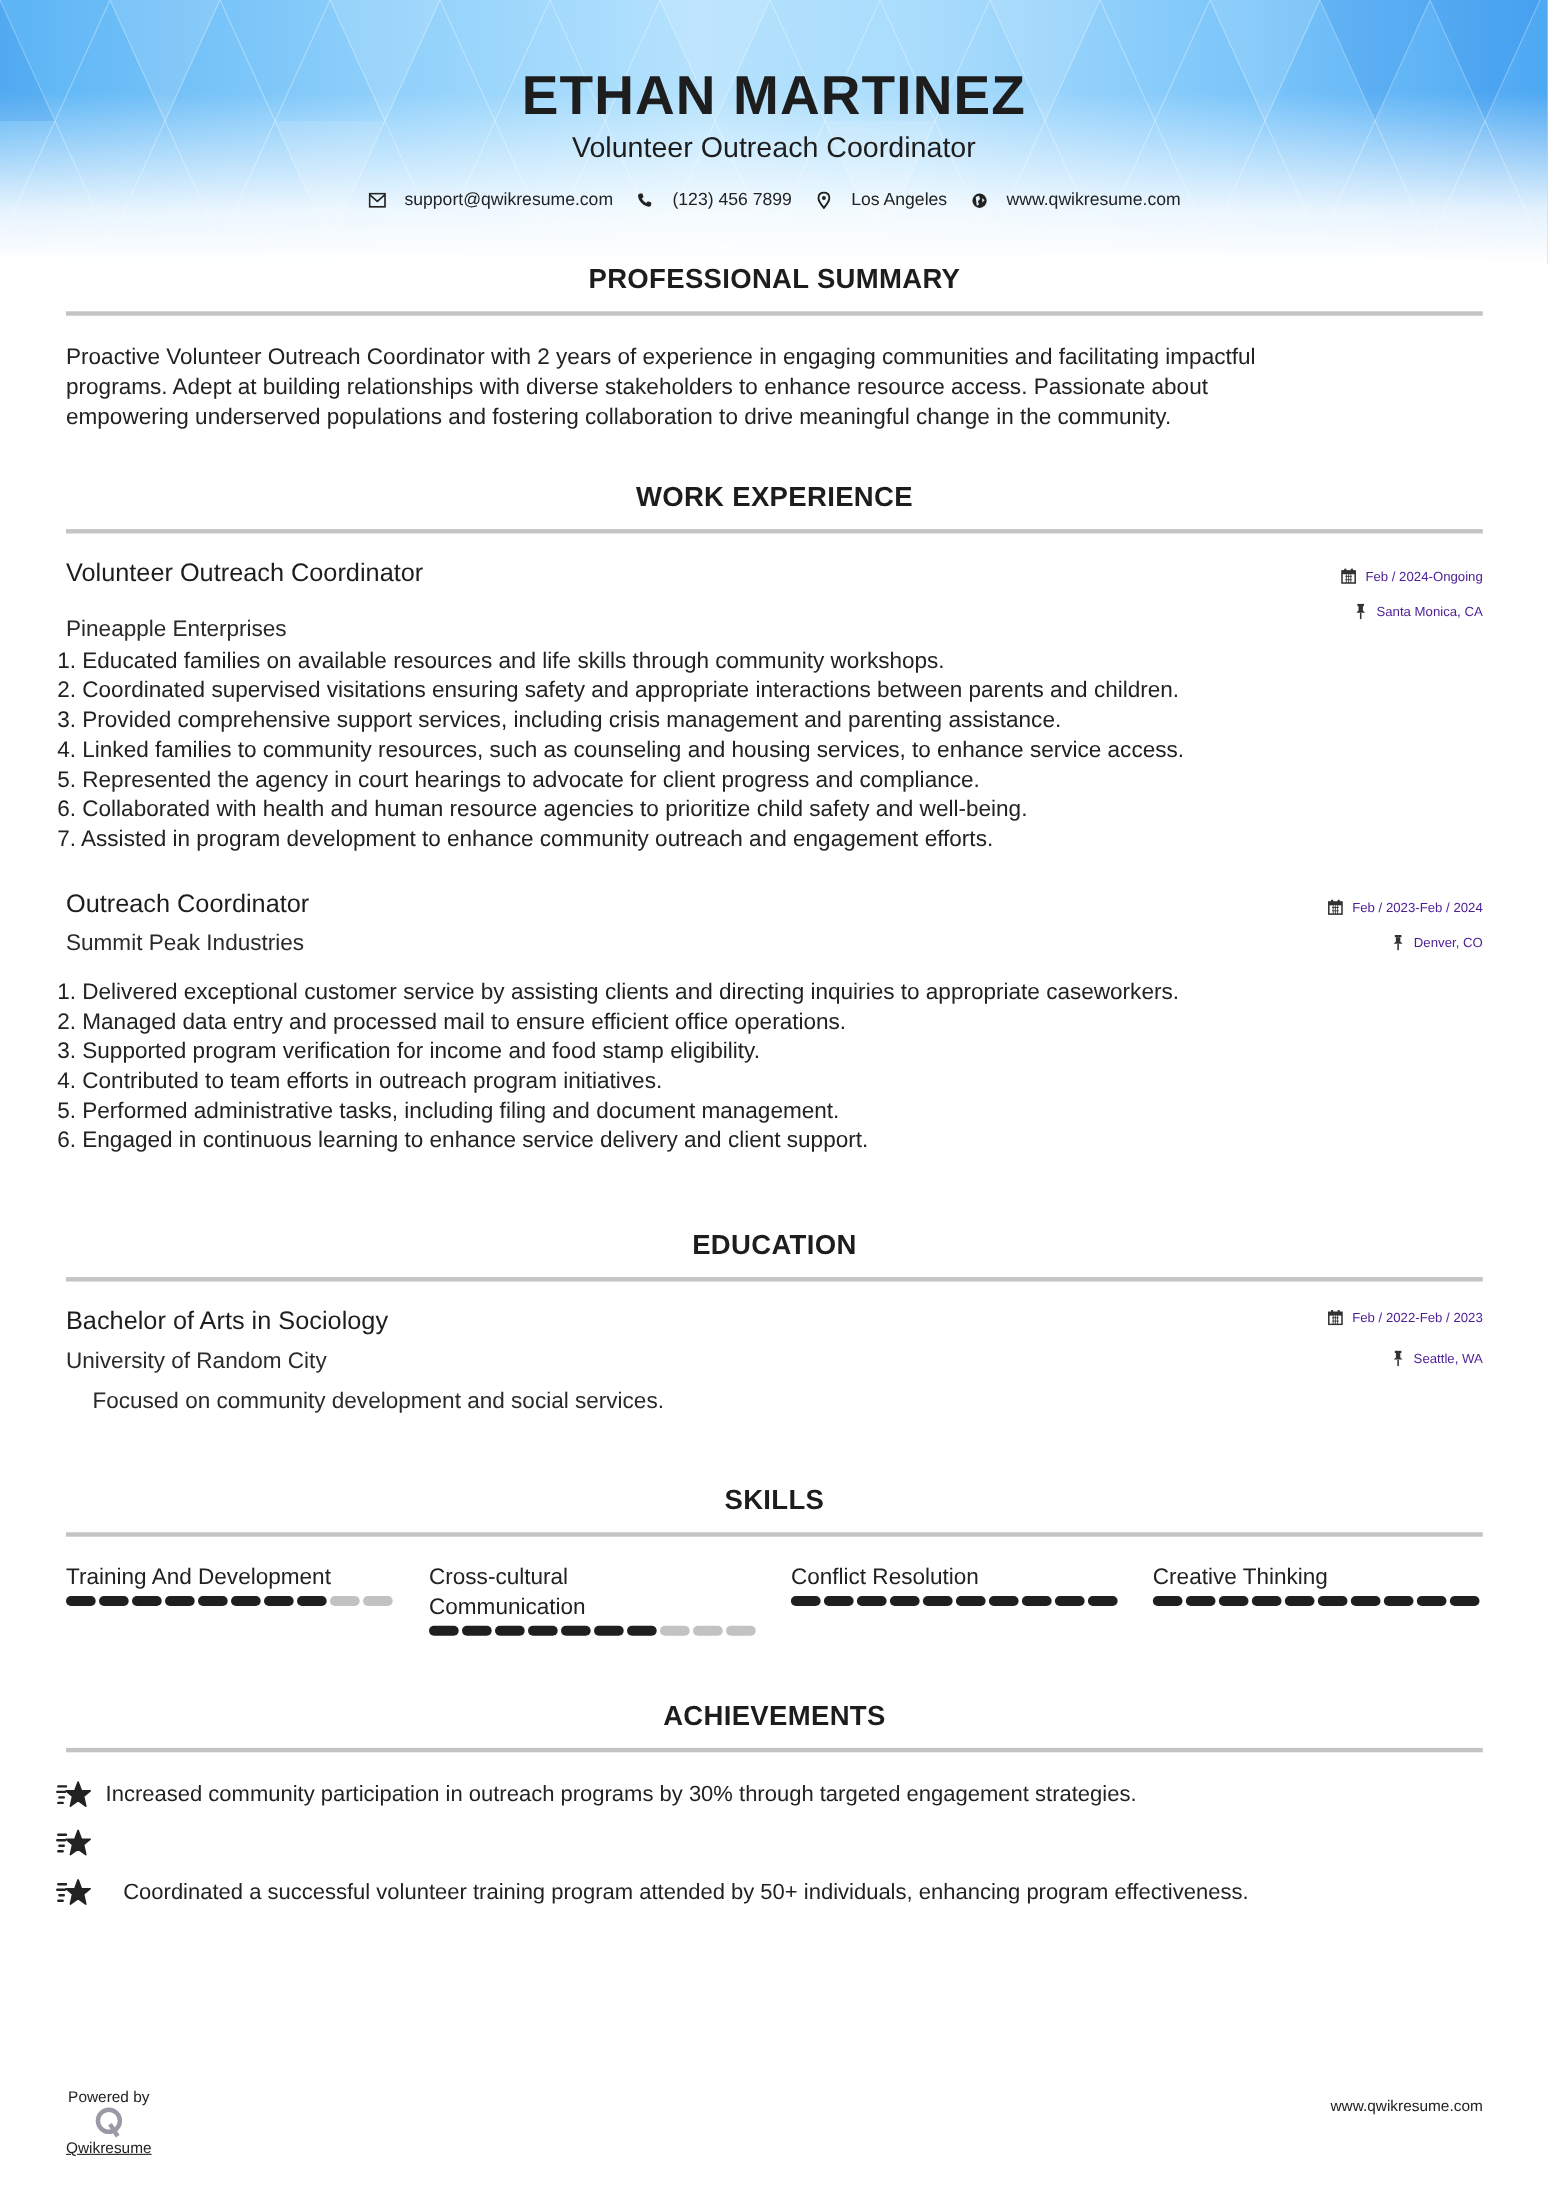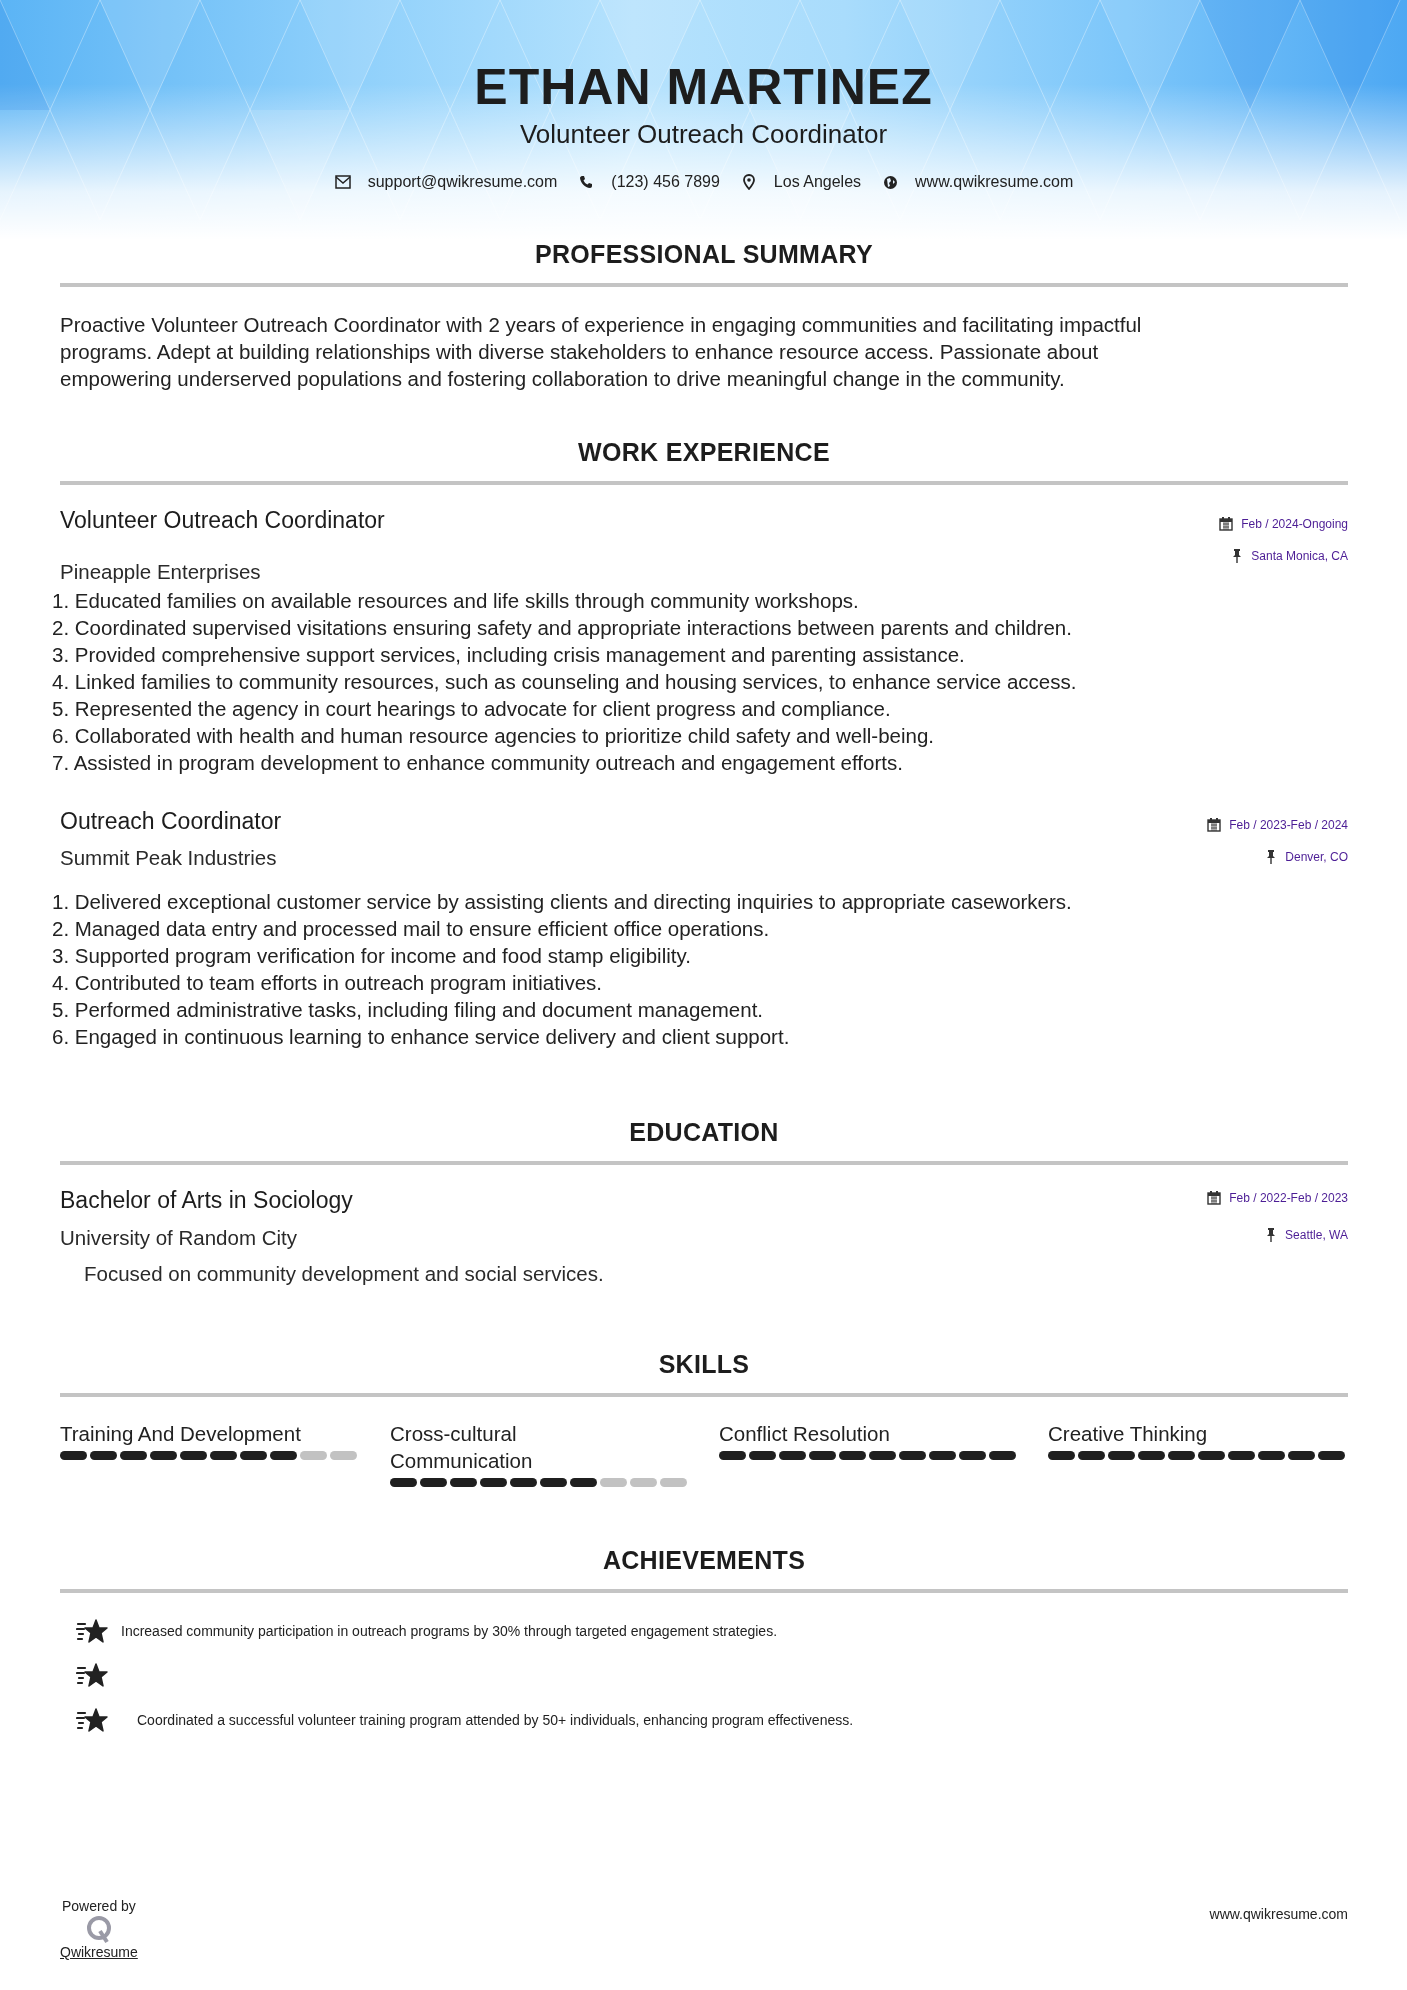--- a/index.html
+++ b/index.html
@@ -34,21 +34,21 @@
 
   .bullets { position: absolute; left: 52px; width: 1300px; list-style: none; }
   .bullets li { font-size: 20.5px; line-height: 27px; color: #222; white-space: nowrap; }
 
   .skill { position: absolute; top: 1420px; width: 300px; }
   .skill .label { font-size: 20.5px; line-height: 27px; color: #222; }
   .dots { display: flex; margin-top: 4px; }
   .dot { width: 27px; height: 9px; border-radius: 5px; margin-right: 3px; background: #1f1f1f; }
   .dot.off { background: #c2c2c2; }
 
-  .ach { position: absolute; left: 76px; display: flex; align-items: center; font-size: 14px; color: #222; }
+  .ach { position: absolute; left: 51px; display: flex; align-items: center; font-size: 20px; color: #222; }
   .ach .ic { width: 32px; height: 28px; margin-right: 13px; display: inline-flex; }
 
   .footer-left { position: absolute; left: 60px; top: 1898px; display: flex; align-items: center; font-size: 14px; color: #222; flex-direction: column; }
   .footer-left .q { margin: 0 14px; display: inline-flex; }
   .footer-left a { color: #222; text-decoration: underline; }
   .footer-right { position: absolute; right: 59px; top: 1906px; font-size: 14px; color: #222; }
 </style>
 </head>
 <body>
 

